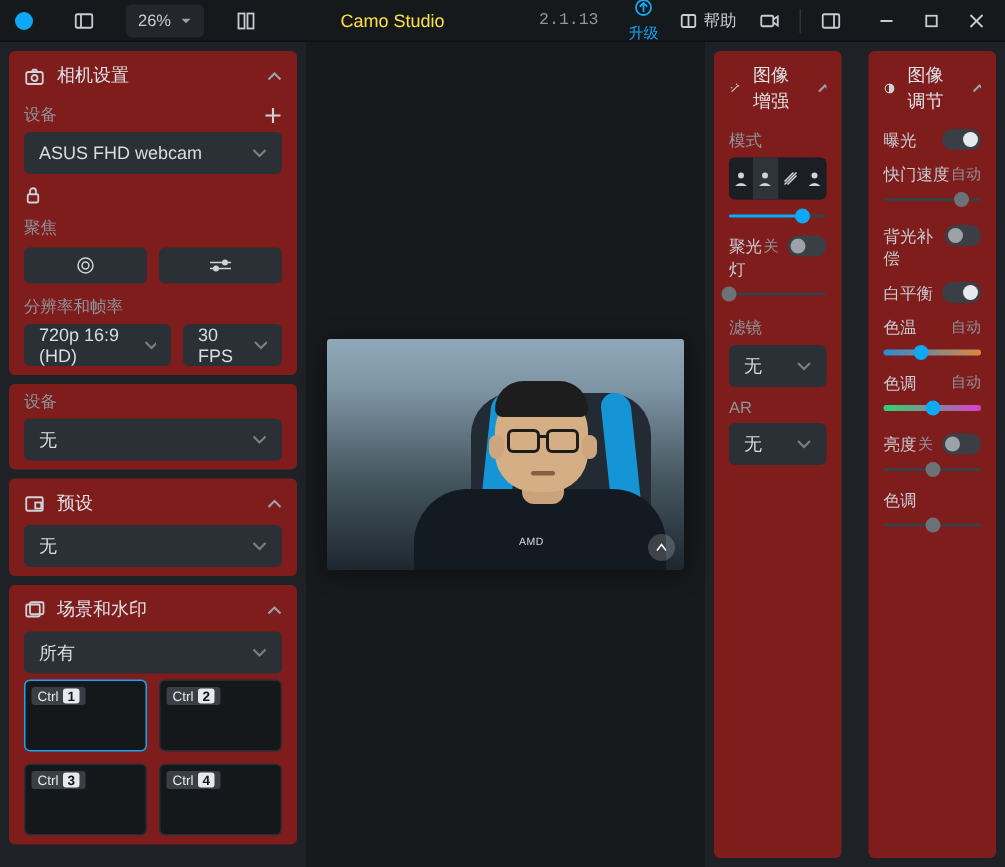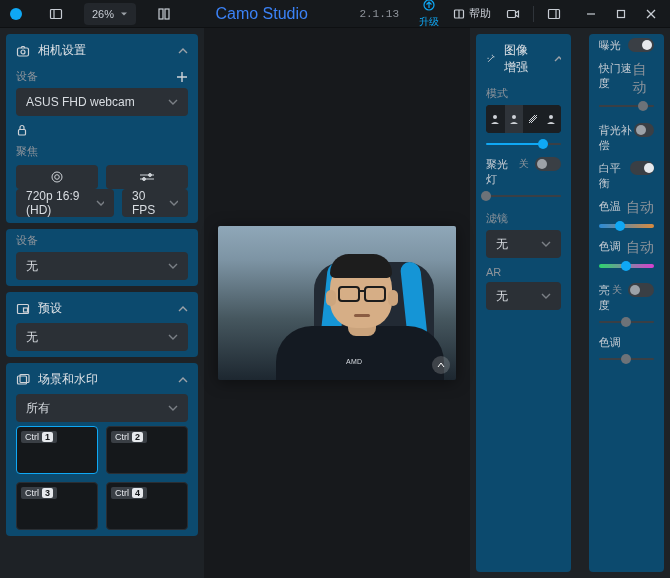--- a/index.html
+++ b/index.html
@@ -3,31 +3,31 @@
 <meta charset="utf-8">
 <style>
 * { box-sizing: border-box; margin: 0; padding: 0; font-family: "Segoe UI", sans-serif; }
 body { background: #1a1d21; color: #c8cdd4; font-size: 12px; width: 670px; height: 578px; overflow: hidden; display: flex; flex-direction: column; }
 .titlebar { height: 28px; background: #16191c; display: flex; align-items: center; padding: 0 4px; gap: 4px; border-bottom: 1px solid #0e1012; }
 .tb-left { display: flex; align-items: center; gap: 16px; }
 .tb-icon { width: 24px; height: 24px; display: flex; align-items: center; justify-content: center; border-radius: 4px; }
 .tb-icon.logo svg circle { fill: #0fa8f5; }
 .zoom { display: flex; align-items: center; gap: 6px; padding: 0 8px; height: 22px; background: #23272c; border-radius: 4px; font-size: 11px; }
 .spacer { flex: 1; }
-.tb-title { font-size: 16px; color: #3b82f6; }
+.tb-title { font-size: 12px; color: #fde047; }
 .tb-ver { font-size: 11px; color: #8f949b; margin-left: 12px; font-family: Liberation Mono, monospace; }
 .tb-upgrade { display: flex; align-items: center; gap: 4px; color: #0fa8f5; font-size: 10px; margin-left: 12px; padding: 2px 4px; border-radius: 4px; flex-direction: column; }
 .tb-btn { display: flex; align-items: center; gap: 4px; font-size: 11px; padding: 2px 6px; color: #c8cdd4; }
 .tb-sys { display: flex; margin-left: 6px; }
 .tb-sys > div { width: 30px; height: 24px; display: flex; align-items: center; justify-content: center; color: #c8cdd4; }
 .body { display: flex; flex: 1; overflow: hidden; }
 .col-left { width: 204px; background: #1e2226; overflow-y: auto; display: flex; flex-direction: column; gap: 6px; padding: 6px 0; }
 .col-mid { flex: 1; background: #17191c; display: flex; align-items: center; justify-content: center; position: relative; }
 .col-right { width: 200px; background: #1e2226; overflow-y: auto; display: flex; flex-direction: row; gap: 6px; padding: 6px 0; }
-.panel { background: #0c4a6e; border-radius: 4px; margin: 0 6px; padding-bottom: 6px; }
+.panel { background: #7f1d1d; border-radius: 4px; margin: 0 6px; padding-bottom: 6px; }
 .panel-h { display: flex; align-items: center; gap: 8px; padding: 8px 10px 6px 10px; font-size: 12px; color: #e0e3e7; }
 .panel-h .hspacer { flex: 1; }
 .sublabel { font-size: 11px; color: #8f949b; padding: 4px 10px 4px 10px; display: flex; align-items: center; }
 .sublabel .hspacer { flex: 1; }
 .dropdown { margin: 0 10px; height: 28px; background: #2b3036; border-radius: 4px; display: flex; align-items: center; padding: 0 10px; font-size: 12px; color: #d9dde2; justify-content: space-between; }
 .dropdown .chev { opacity: .7; }
 .row2 { display: flex; gap: 8px; margin: 0 10px; }
 .row2 > .dropdown { flex: 1; margin: 0; }
 .row2 > .dropdown.small { flex: 0 0 66px; }
 .focus-row { margin: 2px 10px 0 10px; display: flex; gap: 8px; }
@@ -40,21 +40,21 @@
 .slider .fill { position: absolute; left: 0; top: 6px; height: 2px; background: #0fa8f5; border-radius: 2px; }
 .slider .thumb { position: absolute; top: 2px; width: 10px; height: 10px; background: #0fa8f5; border-radius: 50%; transform: translateX(-50%); }
 .slider.gradient .track { background: linear-gradient(90deg,#2b8bd6,#d98a3e); height: 4px; top: 5px; }
 .slider.gradient2 .track { background: linear-gradient(90deg,#2bd66e,#d93ecf); height: 4px; top: 5px; }
 .prop { padding: 2px 10px; }
 .prop-h { display: flex; align-items: flex-start; justify-content: space-between; font-size: 11px; color: #c8cdd4; padding: 2px 0; }
 .toggle { width: 26px; height: 14px; border-radius: 7px; background: #3a3f45; position: relative; }
 .toggle::after { content: ""; position: absolute; width: 10px; height: 10px; background: #9da2a8; border-radius: 50%; top: 2px; left: 2px; }
 .toggle.on::after { left: 14px; background: #e6e9ed; }
 .offtxt { font-size: 10px; color: #8f949b; margin-right: 6px; }
-.auto { font-size: 14px; color: #8f949b; }
+.auto { font-size: 10px; color: #8f949b; }
 .scenes { display: grid; grid-template-columns: 1fr 1fr; gap: 8px; margin: 4px 10px 0 10px; }
 .scene { height: 48px; background: #15181b; border-radius: 4px; position: relative; border: 1px solid #2a2e33; }
 .scene.sel { border: 1px solid #0fa8f5; }
 .scene .badge { position: absolute; left: 4px; top: 4px; background: #3a3f45; color: #e6e9ed; font-size: 9px; padding: 1px 4px; border-radius: 2px; display: flex; gap: 3px; align-items: flex-start; }
 .scene .badge .num { background: #e6e9ed; color: #15181b; border-radius: 2px; padding: 0 3px; font-weight: 600; }
 .preview { width: 238px; height: 154px; border-radius: 2px; position: relative; overflow: hidden; background: linear-gradient(180deg,#8fa7b8 0%, #7d94a4 22%, #46575f 60%, #1d2730 100%); box-shadow: 0 2px 16px rgba(0,0,0,.45); }
 
 .chair-back { position: absolute; left: 96px; top: 36px; width: 120px; height: 120px; background: #222a34; border-radius: 28px 28px 10px 10px; }
 .chair-str1 { position: absolute; left: 104px; top: 36px; width: 20px; height: 120px; background: #1595d6; border-radius: 10px; transform: skewX(-6deg); }
 .chair-str2 { position: absolute; left: 188px; top: 36px; width: 20px; height: 120px; background: #1595d6; border-radius: 10px; transform: skewX(6deg); }
@@ -208,20 +208,23 @@
           </div>
         <div class="focus-cell">
             <svg width="16" height="10" fill="none" stroke="#cfd3d8" stroke-width="1">
               <line x1="1" y1="3" x2="15" y2="3"></line>
               <circle cx="11" cy="3" r="1.5" fill="#cfd3d8"></circle>
               <line x1="1" y1="7" x2="15" y2="7"></line>
               <circle cx="5" cy="7" r="1.5" fill="#cfd3d8"></circle>
             </svg>
           </div>
       </div>
+      <div class="sublabel" style="padding-top:8px">
+          <span>分辨率和帧率</span>
+        </div>
       <div class="row2">
         <div class="dropdown">
             <span>720p 16:9 (HD)</span>
             <svg class="chev" width="10" height="10">
               <path d="M1 3 L5 7 L9 3" fill="none" stroke="#9da2a8" stroke-width="1.4"></path>
             </svg>
           </div>
         <div class="dropdown small">
             <span>30 FPS</span>
             <svg class="chev" width="10" height="10">
@@ -409,20 +412,31 @@
         </div>
       <div class="dropdown">
           <span>无</span>
           <svg class="chev" width="10" height="10">
             <path d="M1 3 L5 7 L9 3" fill="none" stroke="#9da2a8" stroke-width="1.4"></path>
           </svg>
         </div>
     </div>
 
     <div class="panel">
+      <div class="panel-h">
+          <svg class="icon14" viewBox="0 0 14 14" fill="none" stroke="#cfd3d8" stroke-width="1.2">
+            <circle cx="7" cy="7" r="5"></circle>
+            <path d="M7 2 A5 5 0 0 1 7 12 Z" fill="#cfd3d8"></path>
+          </svg>
+          <span>图像调节</span>
+          <span class="hspacer"></span>
+          <svg width="10" height="10">
+            <path d="M1 7 L5 3 L9 7" fill="none" stroke="#9da2a8" stroke-width="1.4"></path>
+          </svg>
+        </div>
 
       <div class="prop">
           <div class="prop-h">
             <span>曝光</span>
             <span class="toggle on"></span>
           </div>
         </div>
       <div class="prop">
           <div class="prop-h">
             <span>快门速度</span>

